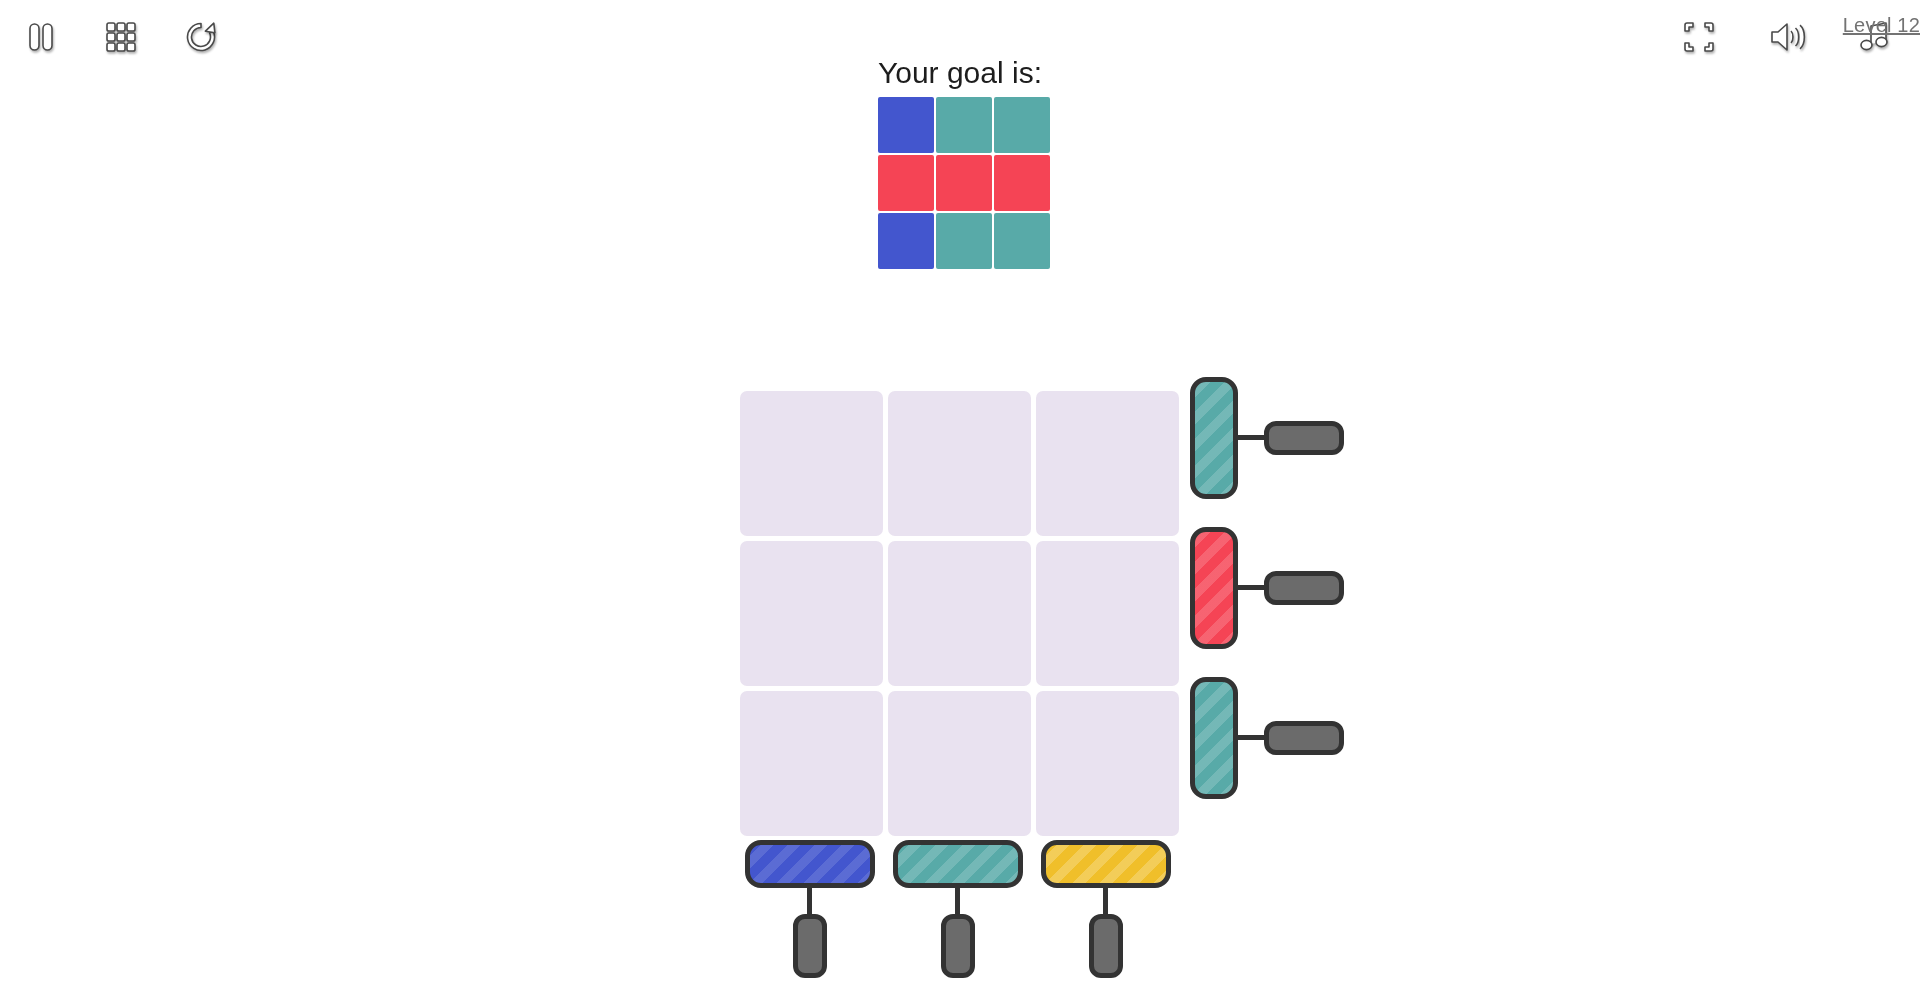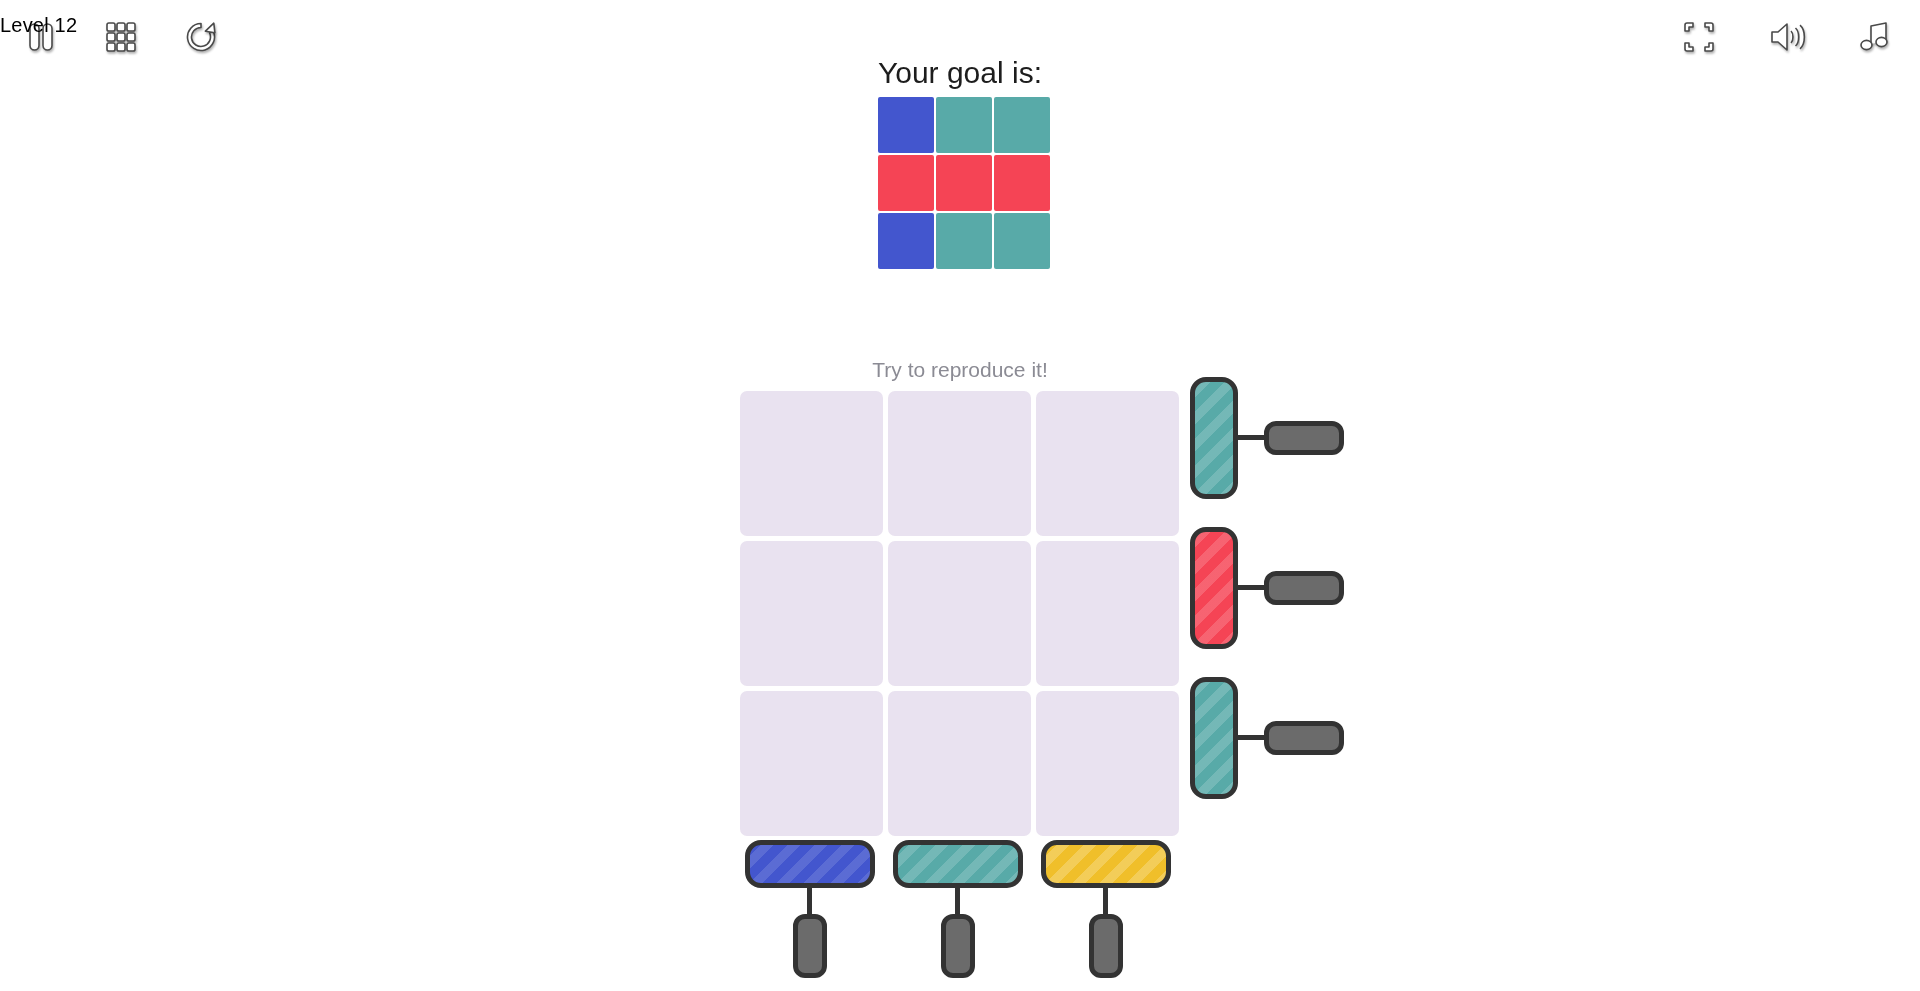--- a/index.html
+++ b/index.html
@@ -19,21 +19,21 @@
     display: flex; align-items: center; justify-content: center;
     cursor: pointer; color: #ffffff;
   }
   .icon-btn svg { display: block; overflow: visible; }
   .glyph { fill: #ffffff; stroke: #4a4a4a; stroke-width: 1.6; stroke-linejoin: round;
            filter: drop-shadow(1px 2px 1px rgba(0,0,0,.30)); }
 
   
   .level-title {
     position: absolute; top: 14px; left: 0; width: 100%;
-    text-align: left; font-size: 20px; color: #000000; letter-spacing: .2px;
+    text-align: right; font-size: 20px; color: #737373; letter-spacing: .2px; text-decoration: underline;
   }
   .goal-title {
     position: absolute; top: 56px; left: 0; width: 100%;
     text-align: center; font-size: 30px; color: #1d1d1d;
   }
   .reproduce-title {
     position: absolute; top: 358px; left: 0; width: 100%;
     text-align: center; font-size: 21px; color: #8b8b94;
   }
 
@@ -141,21 +141,20 @@
       <svg width="32" height="34" viewBox="0 0 32 34">
         <path class="glyph" d="M12 24V6l15-3v18"></path>
         <ellipse class="glyph" cx="7.5" cy="25" rx="5.5" ry="4.6"></ellipse>
         <ellipse class="glyph" cx="22.5" cy="22" rx="5.5" ry="4.6"></ellipse>
       </svg>
     </div>
   </div>
 
   <div class="level-title">Level 12</div>
   <div class="goal-title">Your goal is:</div>
-  <div class="reproduce-title">Try to reproduce it!</div>
 
   <div id="goal-grid">
       <div class="goal-cell" style="background: rgb(67, 86, 206);"></div>
       <div class="goal-cell" style="background: rgb(88, 170, 168);"></div>
       <div class="goal-cell" style="background: rgb(88, 170, 168);"></div>
       <div class="goal-cell" style="background: rgb(245, 68, 85);"></div>
       <div class="goal-cell" style="background: rgb(245, 68, 85);"></div>
       <div class="goal-cell" style="background: rgb(245, 68, 85);"></div>
       <div class="goal-cell" style="background: rgb(67, 86, 206);"></div>
       <div class="goal-cell" style="background: rgb(88, 170, 168);"></div>

